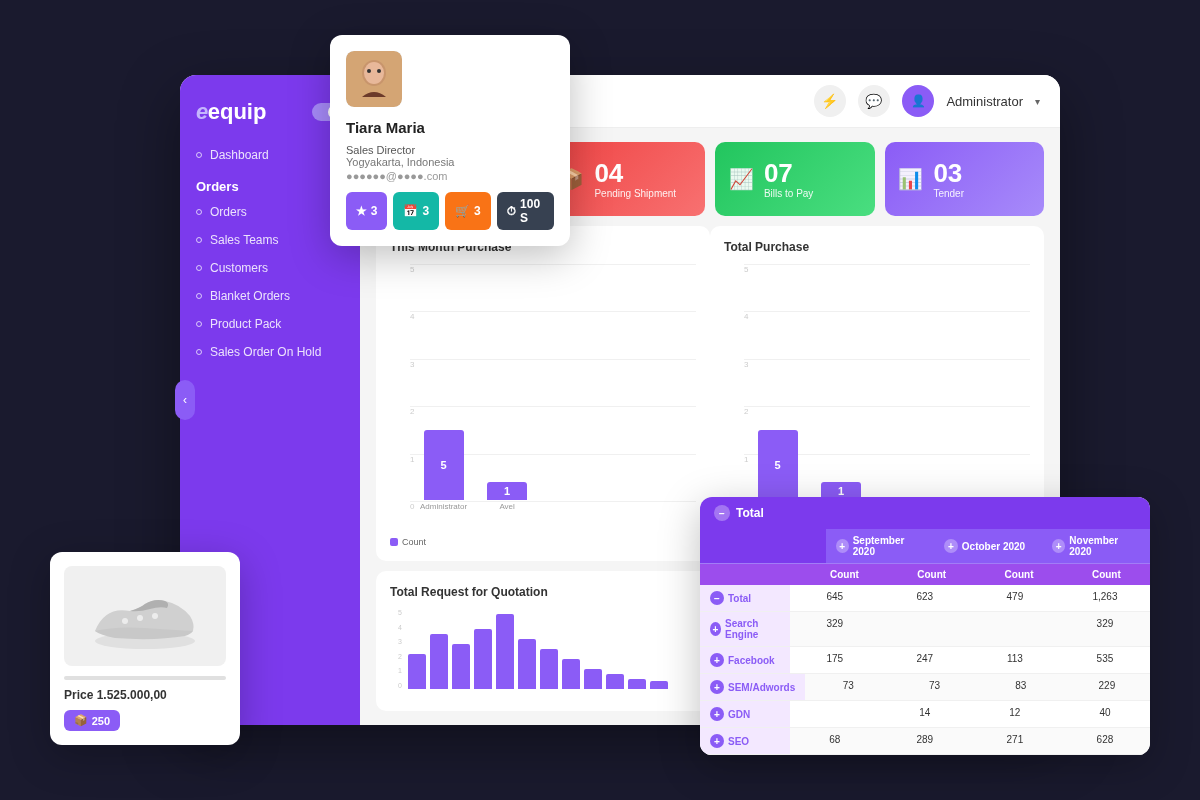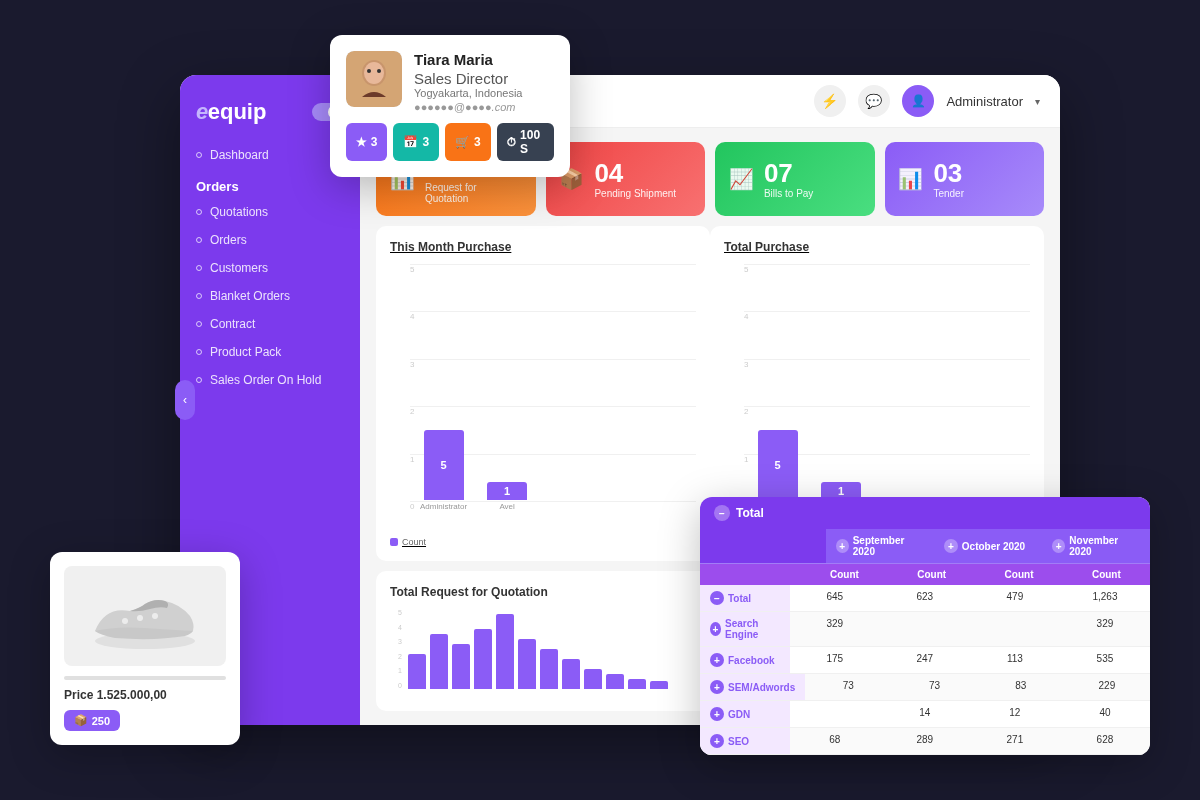--- a/index.html
+++ b/index.html
@@ -210,21 +210,20 @@
       font-size: 10px;
       opacity: 0.9;
       margin-top: 2px;
     }
 
     
     .charts-row {
       display: flex;
       padding: 0 16px 10px;
       flex: 1;
-      text-decoration: underline;
     }
 
     .chart-card {
       background: white;
       border-radius: 10px;
       padding: 14px;
       flex: 1;
       display: flex;
       flex-direction: column;
     }
@@ -274,20 +273,21 @@
       z-index: 10;
       display: flex;
       flex-direction: column;
       gap: 10px;
     }
 
     .profile-header {
       display: flex;
       gap: 12px;
       align-items: flex-start;
+      flex-direction: column;
     }
 
     .profile-avatar {
       width: 56px;
       height: 56px;
       border-radius: 8px;
       background: #ddd;
       overflow: hidden;
       flex-shrink: 0;
       display: flex;
@@ -296,35 +296,34 @@
       font-size: 24px;
     }
 
     .profile-info .name {
       font-size: 15px;
       font-weight: 700;
       color: #222;
     }
 
     .profile-info .role {
-      font-size: 15px;
+      font-size: 11px;
       color: #555;
-      margin-top: 2px;
+      margin-top: 8px;
     }
 
     .profile-info .location {
       font-size: 11px;
       color: #777;
     }
 
     .profile-info .email {
       font-size: 11px;
       color: #999;
       margin-top: 2px;
-      font-style: italic;
     }
 
     .profile-badges {
       display: flex;
       gap: 6px;
     }
 
     .badge {
       display: flex;
       align-items: center;
@@ -529,37 +528,33 @@
 
       <div class="sidebar-item">
         <div class="sidebar-item-dot"></div>
         <span>Dashboard</span>
       </div>
 
       <div class="sidebar-section-label">Orders</div>
 
       <div class="sidebar-item">
         <div class="sidebar-item-dot"></div>
-        <span>Quotations</span>
+        <span>Orders</span>
       </div>
       <div class="sidebar-item">
         <div class="sidebar-item-dot"></div>
-        <span>Orders</span>
+        <span>Sales Teams</span>
       </div>
       <div class="sidebar-item">
         <div class="sidebar-item-dot"></div>
         <span>Customers</span>
       </div>
       <div class="sidebar-item">
         <div class="sidebar-item-dot"></div>
         <span>Blanket Orders</span>
-      </div>
-      <div class="sidebar-item">
-        <div class="sidebar-item-dot"></div>
-        <span>Contract</span>
       </div>
       <div class="sidebar-item">
         <div class="sidebar-item-dot"></div>
         <span>Product Pack</span>
       </div>
       <div class="sidebar-item">
         <div class="sidebar-item-dot"></div>
         <span>Sales Order On Hold</span>
       </div>
     </div>

